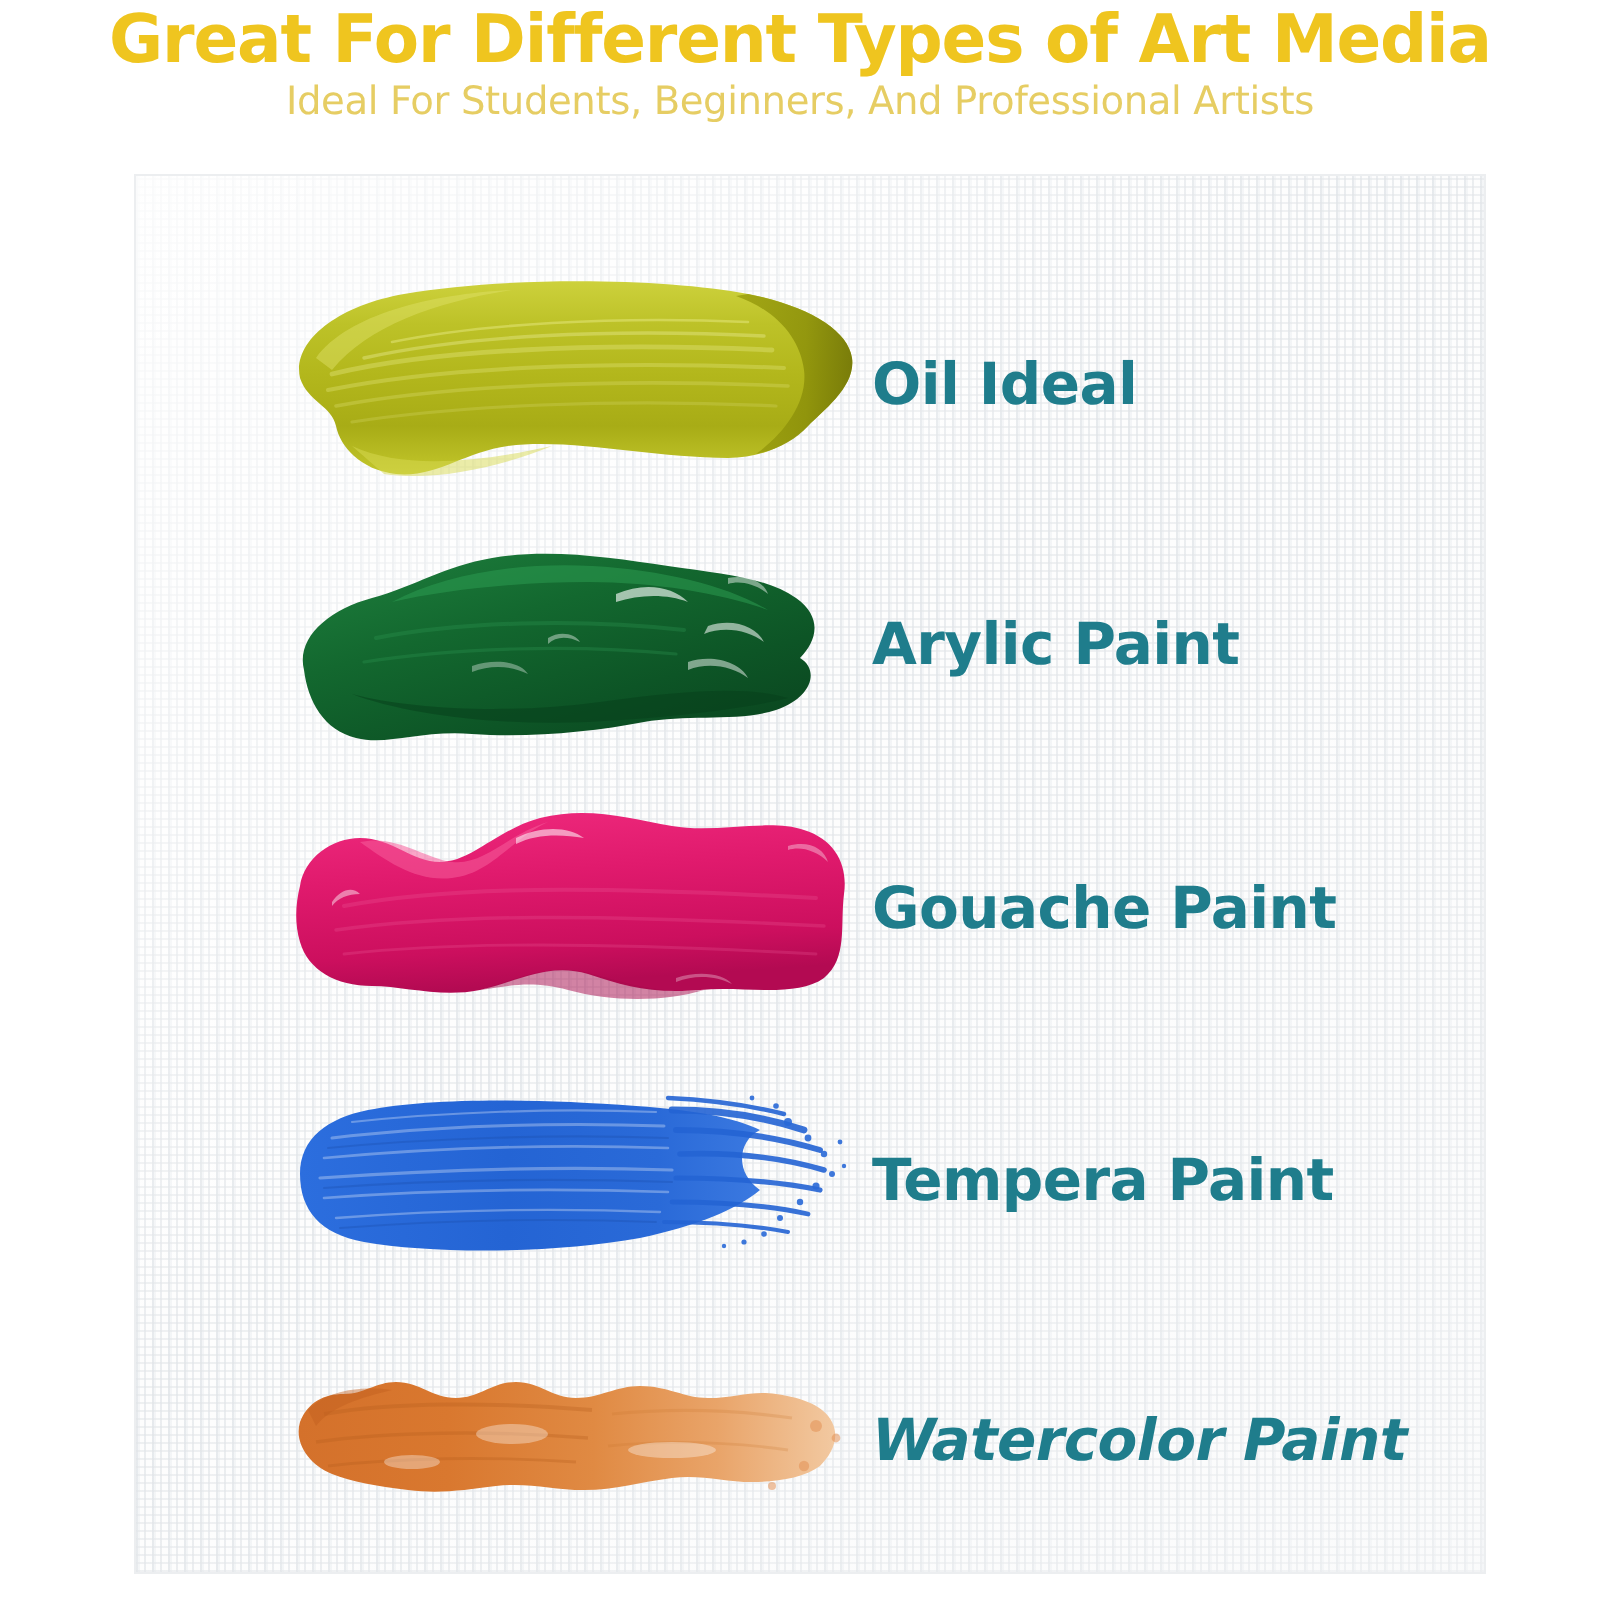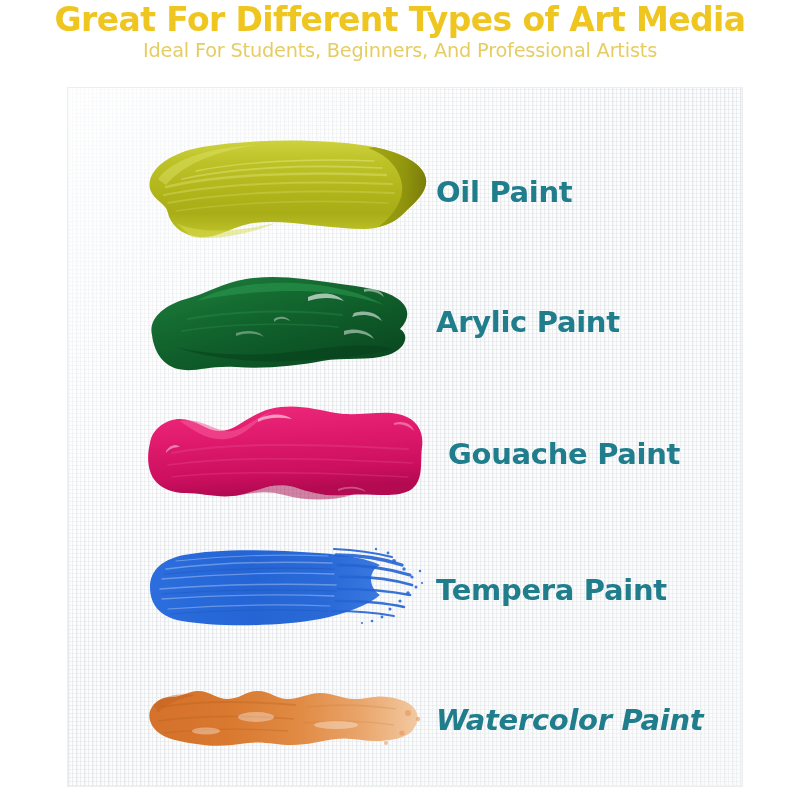--- a/index.html
+++ b/index.html
@@ -136,21 +136,21 @@
     font-weight: bold;
     font-size: 29px;
     letter-spacing: -0.3px;
     color: #1f7d8c;
     white-space: nowrap;
     margin-left: 0px;
     flex: 0 0 auto;
   }
   .label-offset-oil      { margin-left: 0px; }
   .label-offset-arylic   { margin-left: 0px; }
-  .label-offset-gouache  { margin-left: 12px; }
+  .label-offset-gouache  { margin-left: 0px; }
   .label-offset-tempera  { margin-left: 0px; }
   .label-offset-water    { margin-left: 0px; }
 </style>
 </head>
 <body>
 
 <div id="root">
 
   <div class="header">
     <div class="headline">Great For Different Types of Art Media</div>
@@ -189,21 +189,21 @@
             <path d="M28,68 C82,57 164,53 256,57" stroke="#dcdf6e" stroke-width="2"></path>
             <path d="M32,76 C86,66 168,62 258,66" stroke="#d3d65f" stroke-width="1.8"></path>
             <path d="M40,84 C92,76 170,72 252,76" stroke="#c9cc52" stroke-width="1.6"></path>
             <path d="M46,52 C96,41 168,37 246,41" stroke="#e9ec92" stroke-width="1.7"></path>
             <path d="M60,44 C104,35 170,31 238,34" stroke="#eff192" stroke-width="1.3"></path>
           </g>
           <path d="M40,96 C66,108 104,104 140,96 C116,106 82,114 56,110 Z" fill="#d7da52" opacity="0.5"></path>
           <path d="M22,52 C38,30 80,20 120,18 C82,24 48,36 30,58 Z" fill="#dfe26a" opacity="0.45"></path>
         </svg>
       </div>
-      <div class="label label-offset-oil">Oil Paint</div>
+      <div class="label label-offset-oil">Oil Ideal</div>
     </div>
 
     <div class="row row-2">
       <div class="swatch-wrap">
         <svg viewBox="0 0 300 130" xmlns="http://www.w3.org/2000/svg" aria-hidden="true">
           <defs>
             <linearGradient id="acrGrad" x1="0.1" y1="0" x2="0.9" y2="1">
               <stop offset="0%" stop-color="#1d7d3c"></stop>
               <stop offset="35%" stop-color="#13682f"></stop>
               <stop offset="70%" stop-color="#0d5526"></stop>

